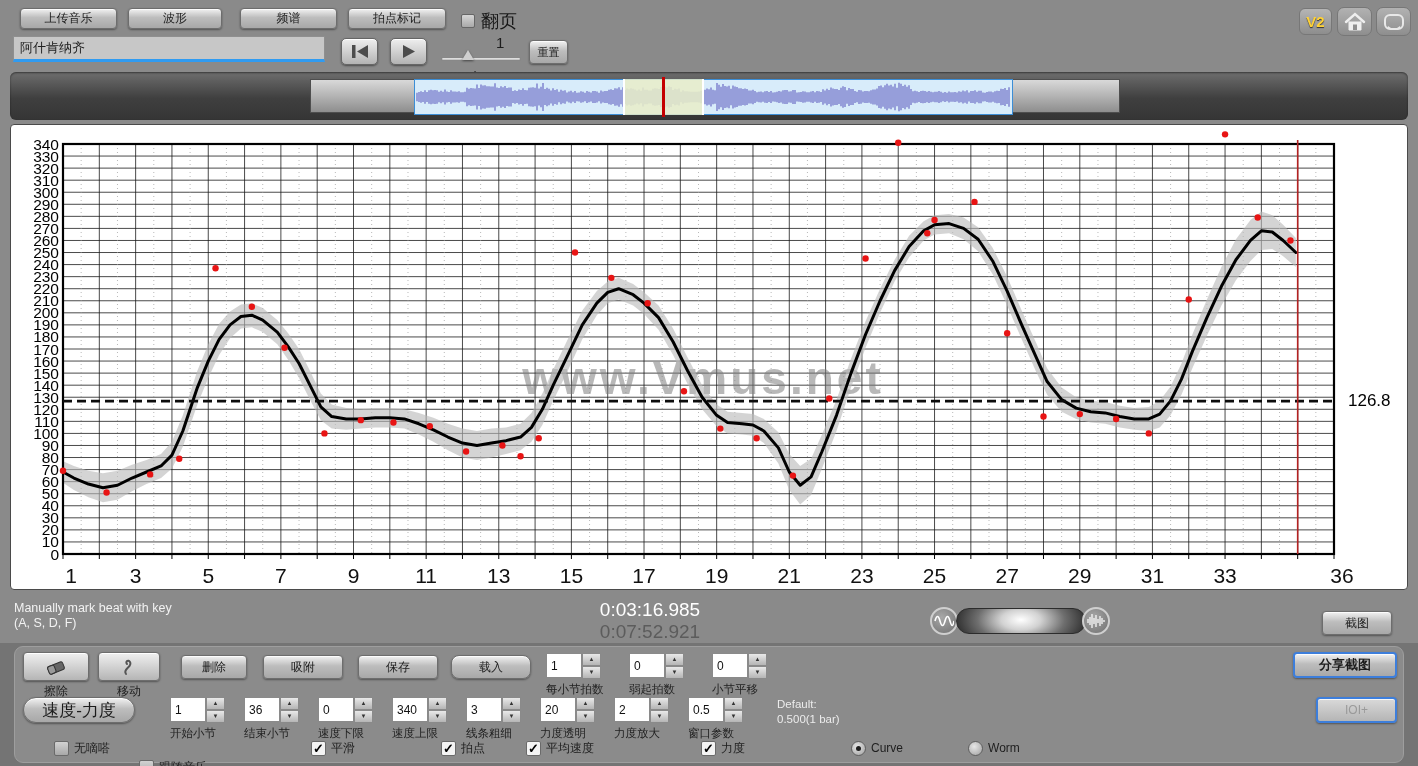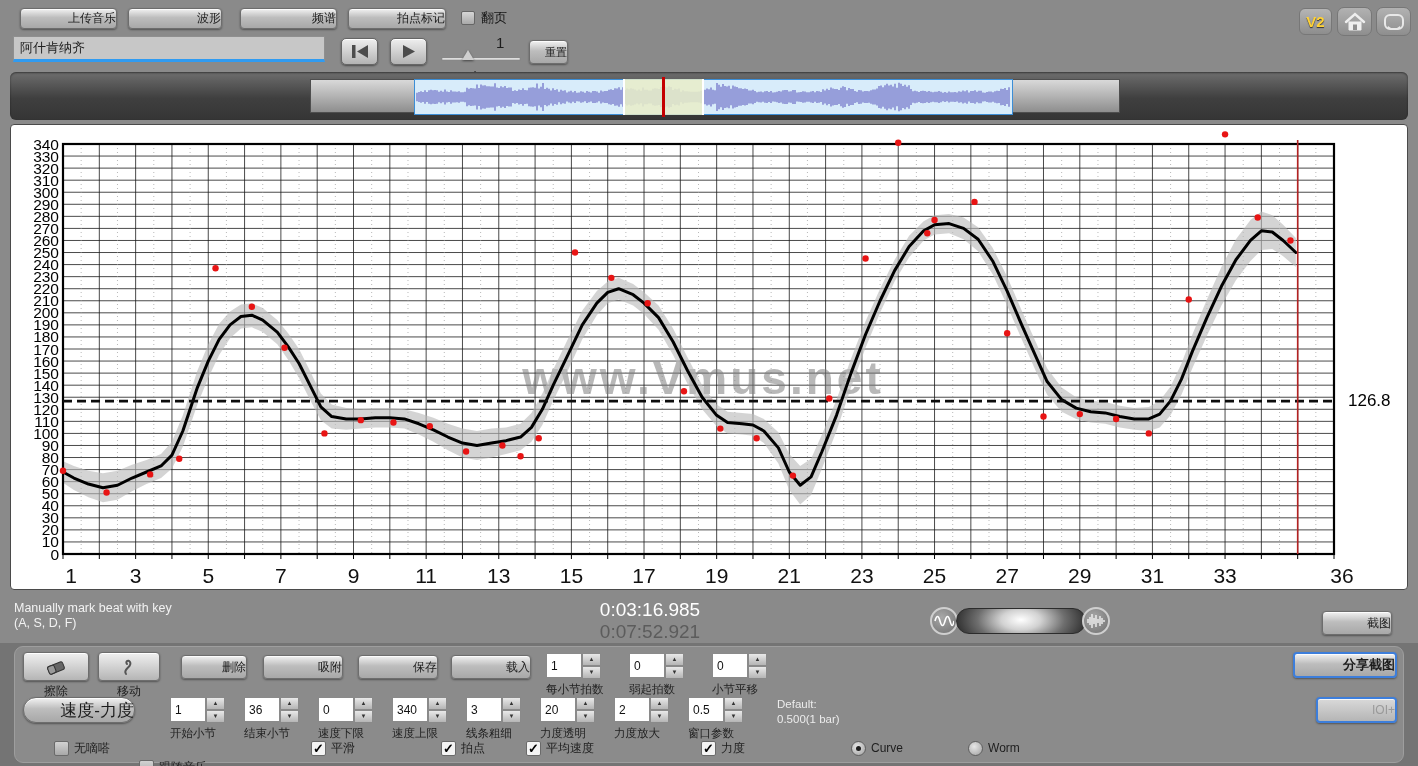--- a/index.html
+++ b/index.html
@@ -4,32 +4,32 @@
 <style>
   * { box-sizing: border-box; margin: 0; padding: 0; }
   html,body { width:1418px; height:766px; overflow:hidden; }
   body { font-family:"Liberation Sans", sans-serif; }
   .app { position:relative; width:1418px; height:766px; background:#8a8a8a; }
 
   
   .tb { position:absolute; background:linear-gradient(#f2f2f2,#bdbdbd 45%,#a8a8a8);
         border:1px solid #6d6d6d; border-radius:4px; color:#1c1c1c; font-size:12px;
         box-shadow:0 1px 2px rgba(0,0,0,.4), inset 0 1px 0 rgba(255,255,255,.8);
-        cursor:pointer; font-family:inherit;text-align:right; }
+        cursor:pointer; font-family:inherit; }
 
   
   .btn-upload   { left:20px;  top:8px; width:97px;  height:21px; }
   .btn-waveform { left:128px; top:8px; width:94px;  height:21px; }
   .btn-spectrum { left:240px; top:8px; width:97px;  height:21px; }
   .btn-beatmark { left:348px; top:8px; width:98px;  height:21px; }
   .flip-wrap { position:absolute; left:461px; top:9px; display:flex; align-items:center; gap:6px; }
   .cbx { width:14px; height:14px; background:linear-gradient(#d6d6d6,#a9a9a9);
          border:1px solid #666; border-radius:2px; display:inline-flex; align-items:center;
          justify-content:center; font-size:11px; font-weight:bold; color:#111; }
-  .flip-wrap span.lbl { font-size:13px; color:#161616; }
+  .flip-wrap span.lbl { font-size:18px; color:#161616; }
   .title-input { position:absolute; left:13px; top:36px; width:312px; height:26px;
          background:#c7c7c7; border:1px solid #8f8f8f; border-bottom:3px solid #2f9bf1;
          font-size:13px; color:#222; padding:0 6px; font-family:inherit; }
   .nav { position:absolute; top:38px; width:37px; height:27px; background:linear-gradient(#efefef,#b3b3b3);
          border:1px solid #666; border-radius:5px; box-shadow:0 1px 2px rgba(0,0,0,.45), inset 0 1px 0 #fff;
          display:flex; align-items:center; justify-content:center; cursor:pointer; }
   .nav.prev { left:341px; } .nav.play { left:390px; }
   .speedlbl { position:absolute; left:441px; top:36px; font-size:13px; color:#1d1d1d;margin-top:32px; }
   .speedval { position:absolute; left:496px; top:34px; font-size:15px; color:#1d1d1d; }
   .sl-track { position:absolute; left:441px; top:57px; width:80px; height:4px;
@@ -81,21 +81,21 @@
   .bottom { position:absolute; left:0; top:643px; width:1418px; height:123px; background:#747474; }
   .bpanel { position:absolute; left:14px; top:3px; width:1390px; height:117px;
             background:#8b8b8b; border:1px solid #9e9e9e; border-radius:9px; }
   .iconbig { position:absolute; top:5px; height:29px; background:linear-gradient(#f0f0f0,#b5b5b5);
              border:1px solid #6d6d6d; border-radius:4px; box-shadow:0 1px 2px rgba(0,0,0,.4), inset 0 1px 0 #fff;
              display:flex; align-items:center; justify-content:center; cursor:pointer; }
   .under { position:absolute; top:36px; font-size:12px; color:#1e1e1e; width:70px; text-align:center; }
   .btn-del  { left:166px; top:8px; width:66px; height:24px; }
   .btn-snap { left:248px; top:8px; width:80px; height:24px; }
   .btn-save { left:343px; top:8px; width:80px; height:24px; }
-  .btn-load { left:436px; top:8px; width:80px; height:24px; }
+  .btn-load { left:436px; top:8px; width:80px; height:24px;border-radius:8px; }
   .spin-row { position:absolute; display:flex; }
   #spin-row1 { left:531px; top:6px; }
   #spin-row1 .spin { width:83px; }
   #spin-row2 { left:155px; top:50px; }
   #spin-row2 .spin { width:74px; }
   .spin { position:relative; }
   .spin-box { display:flex; }
   .spin-val { width:36px; height:25px; background:#fff; border:1px solid #8a8a8a;
               font-size:12px; color:#111; padding:5px 0 0 4px; }
   .spin-arrows { width:19px; height:25px; display:flex; flex-direction:column; }

